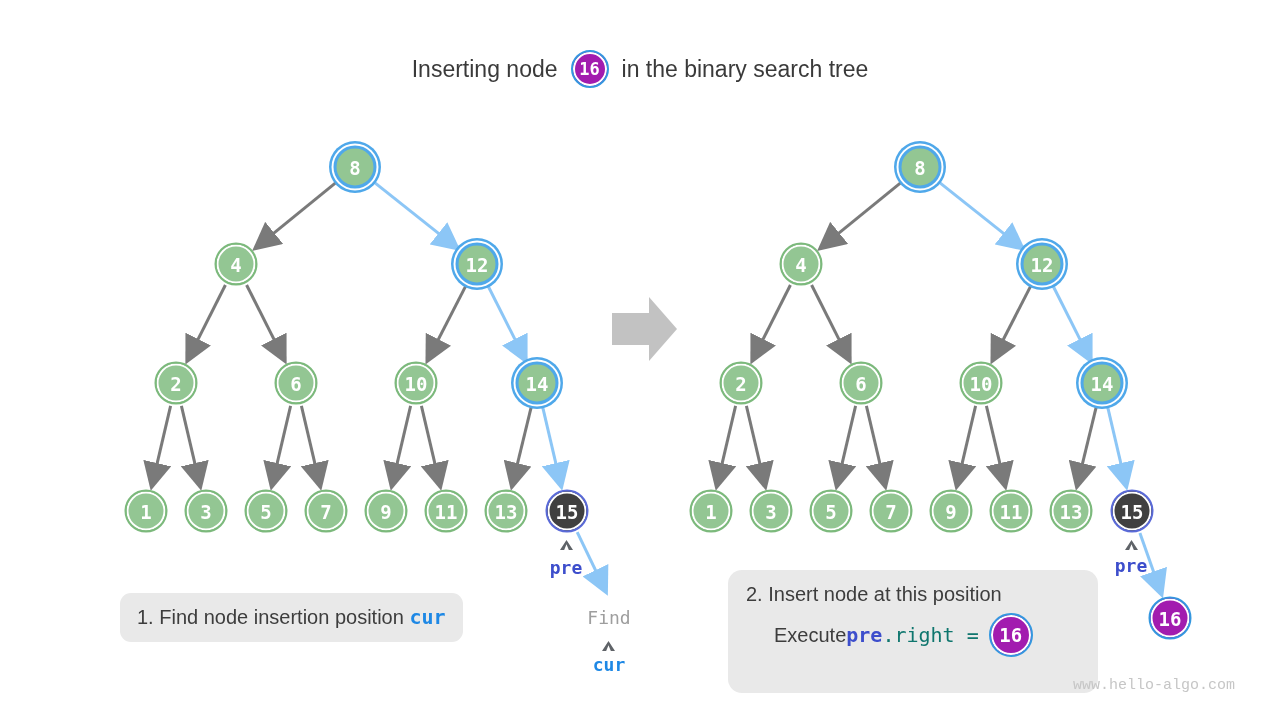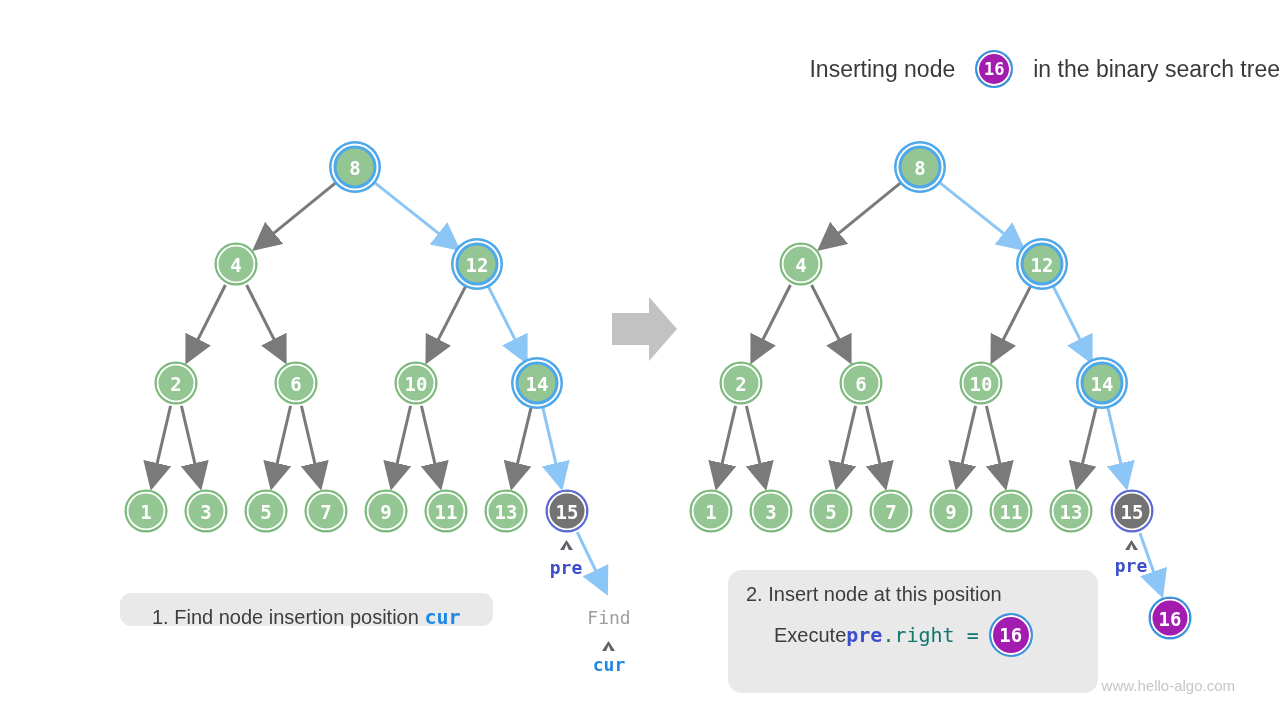--- a/index.html
+++ b/index.html
@@ -7,48 +7,48 @@
           font-family:"Liberation Sans",sans-serif;}
   #edge-layer{position:absolute;left:0;top:0;width:1280px;height:720px;}
   #node-layer{position:absolute;left:0;top:0;width:1280px;height:720px;pointer-events:none;}
 
   .circle{border-radius:50%;display:flex;align-items:center;justify-content:center;
           color:#fff;font-family:"DejaVu Sans Mono",monospace;font-weight:bold;
           box-sizing:border-box;}
   .abs{position:absolute;width:43px;height:43px;font-size:19px;transform:translate(-50%,-50%);}
   .k-green{background:#93C693;border:2.5px solid #7CB97C;box-shadow:inset 0 0 0 2px #fff;}
   .k-hl{background:#93C693;border:3px solid #4FA8EA;box-shadow:0 0 0 2px #fff,0 0 0 4.5px #4FA8EA;}
-  .k-indigo{background:#737373;border:2.5px solid #5A6AD8;box-shadow:inset 0 0 0 2px #fff;}
+  .k-indigo{background:#404040;border:2.5px solid #5A6AD8;box-shadow:inset 0 0 0 2px #fff;}
   .k-blue{background:#a21caf;border:2.5px solid #3497DF;box-shadow:inset 0 0 0 2px #fff;}
 
   .title-row{position:absolute;left:0;top:50px;width:1280px;display:flex;align-items:center;
-             justify-content:flex-end;gap:20px;font-size:23px;color:#3A3A3A;}
+             justify-content:center;gap:13px;font-size:23px;color:#3A3A3A;}
   .title-node{width:38px;height:38px;font-size:17px;flex:0 0 auto;}
 
   .dlabel{position:absolute;transform:translate(-50%,-50%);font-family:"DejaVu Sans Mono",monospace;
           font-size:18px;white-space:nowrap;}
   .lbl-pre{color:#3D4ECC;font-weight:bold;}
   .lbl-cur{color:#1E88E5;font-weight:bold;}
   .lbl-none{color:#9E9E9E;}
 
   .caret{position:absolute;width:13px;height:10px;background:#5F6368;
          clip-path:polygon(50% 0,100% 100%,68% 100%,50% 42%,32% 100%,0 100%);}
 
   .caption{position:absolute;background:#E9E9E9;color:#3D3D3D;border-radius:11px;}
-  #caption1{left:120px;top:593px;height:33px;line-height:49px;padding:0 32px;font-size:20px;white-space:nowrap;}
+  #caption1{left:120px;top:593px;height:49px;line-height:49px;padding:0 17px;font-size:20px;white-space:nowrap;}
   .code{font-family:"DejaVu Sans Mono",monospace;font-weight:bold;}
   .code-cur{color:#1E88E5;}
   .code-pre{color:#3D4ECC;}
   .code-gray{color:#0f766e;font-weight:normal;}
   #caption2{left:728px;top:570px;width:370px;height:123px;border-radius:14px;box-sizing:border-box;
             padding:13px 0 0 18px;font-size:20px;}
   #caption2 .line2{display:flex;align-items:center;margin:7px 0 0 28px;gap:0;}
   .caption-node{width:44px;height:44px;font-size:19px;flex:0 0 aupx;margin-left:10px;}
 
-  .watermark{position:absolute;top:677px;right:45px;font-family:Liberation Sans, sans-serif;
+  .watermark{position:absolute;top:677px;right:45px;font-family:Liberation Mono, monospace;
              font-size:15px;color:#C6C6C6;}
 </style>
 </head>
 <body>
 
 <div id="canvas">
 
   <svg id="edge-layer" width="1280" height="720" viewBox="0 0 1280 720">
     <defs>
       <marker id="ah-gray" viewBox="0 0 10 10" refX="8.5" refY="5" markerWidth="9.5" markerHeight="9.5" orient="auto-start-reverse">

